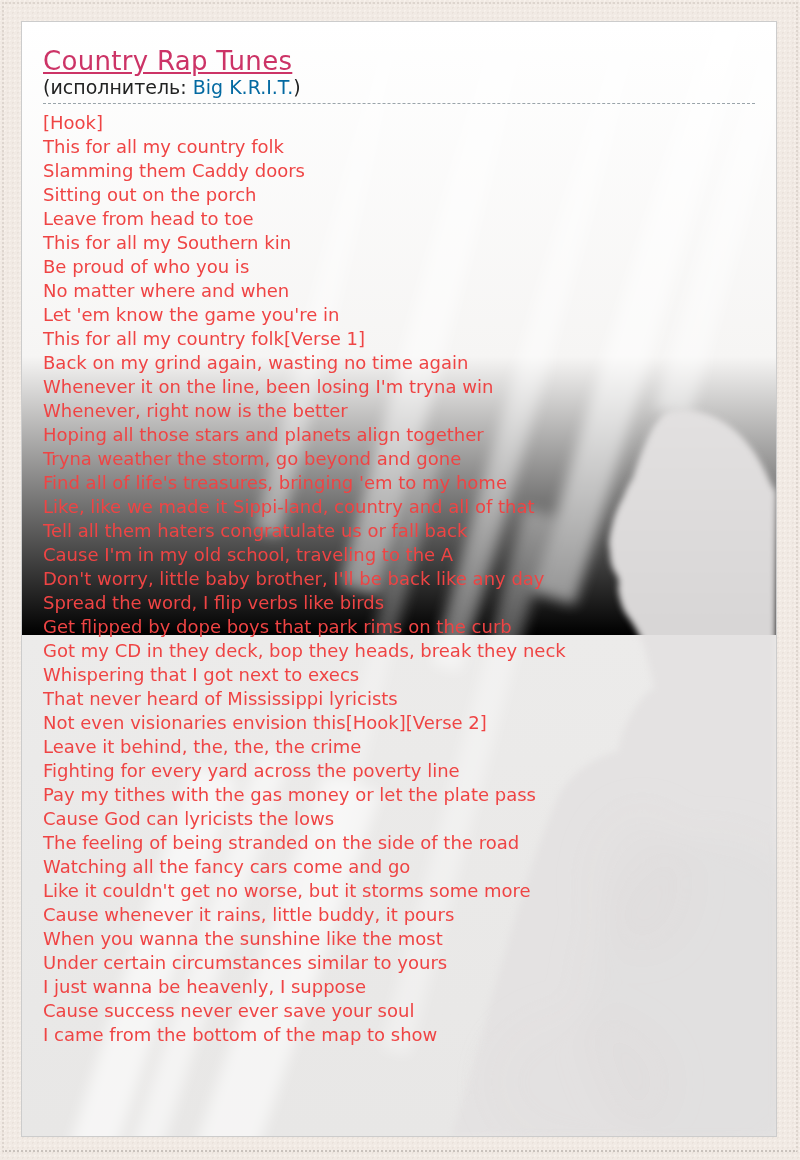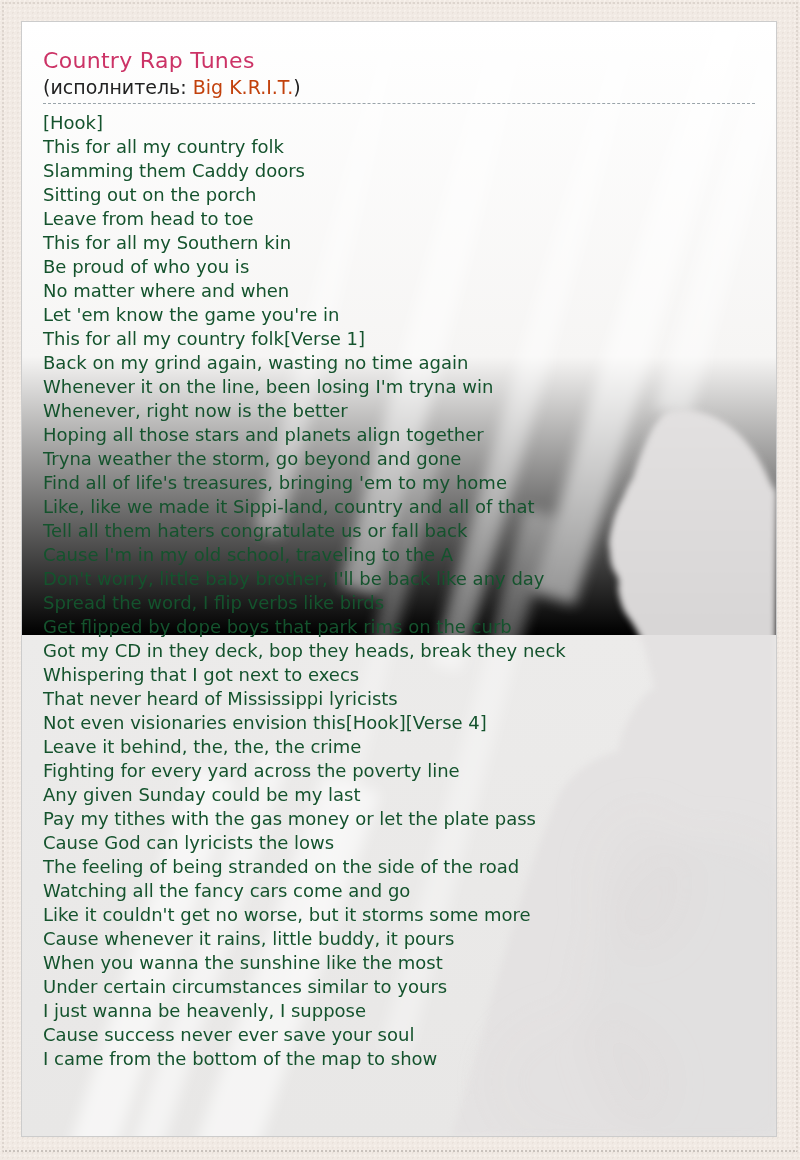--- a/index.html
+++ b/index.html
@@ -44,44 +44,45 @@
     height: 1114px;
     z-index: 0;
   }
   .content {
     position: relative;
     z-index: 1;
     padding: 24px 21px 0 21px;
   }
   h1.title {
     margin: 0;
-    font-size: 22px;
+    font-size: 26px;
     line-height: 30px;
     font-weight: 500;
     letter-spacing: 0.3px;
     color: #cc3366;
+    text-decoration: underline;
   }
   .subtitle {
     margin: 0;
     font-size: 19px;
     line-height: 22px;
     color: #222222;
     padding-bottom: 5px;
     border-bottom: 1px dashed #9aa4aa;
   }
   .artist-link {
-    color: #c2410c;
+    color: #0369a1;
     text-decoration: none;
     cursor: pointer;
   }
   .lyrics {
     margin-top: 7px;
     font-size: 18px;
     line-height: 24px;
-    color: #14532d;
+    color: #ef4444;
   }
   .lyric-line {
     white-space: nowrap;
   }
 </style>
 </head>
 <body>
 
 <div class="page-border"></div>
 
@@ -173,24 +174,23 @@
         <div class="lyric-line">Find all of life's treasures, bringing 'em to my home</div>
         <div class="lyric-line">Like, like we made it Sippi-land, country and all of that</div>
         <div class="lyric-line">Tell all them haters congratulate us or fall back</div>
         <div class="lyric-line">Cause I'm in my old school, traveling to the A</div>
         <div class="lyric-line">Don't worry, little baby brother, I'll be back like any day</div>
         <div class="lyric-line">Spread the word, I flip verbs like birds</div>
         <div class="lyric-line">Get flipped by dope boys that park rims on the curb</div>
         <div class="lyric-line">Got my CD in they deck, bop they heads, break they neck</div>
         <div class="lyric-line">Whispering that I got next to execs</div>
         <div class="lyric-line">That never heard of Mississippi lyricists</div>
-        <div class="lyric-line">Not even visionaries envision this[Hook][Verse 4]</div>
+        <div class="lyric-line">Not even visionaries envision this[Hook][Verse 2]</div>
         <div class="lyric-line">Leave it behind, the, the, the crime</div>
         <div class="lyric-line">Fighting for every yard across the poverty line</div>
-        <div class="lyric-line">Any given Sunday could be my last</div>
         <div class="lyric-line">Pay my tithes with the gas money or let the plate pass</div>
         <div class="lyric-line">Cause God can lyricists the lows</div>
         <div class="lyric-line">The feeling of being stranded on the side of the road</div>
         <div class="lyric-line">Watching all the fancy cars come and go</div>
         <div class="lyric-line">Like it couldn't get no worse, but it storms some more</div>
         <div class="lyric-line">Cause whenever it rains, little buddy, it pours</div>
         <div class="lyric-line">When you wanna the sunshine like the most</div>
         <div class="lyric-line">Under certain circumstances similar to yours</div>
         <div class="lyric-line">I just wanna be heavenly, I suppose</div>
         <div class="lyric-line">Cause success never ever save your soul</div>

